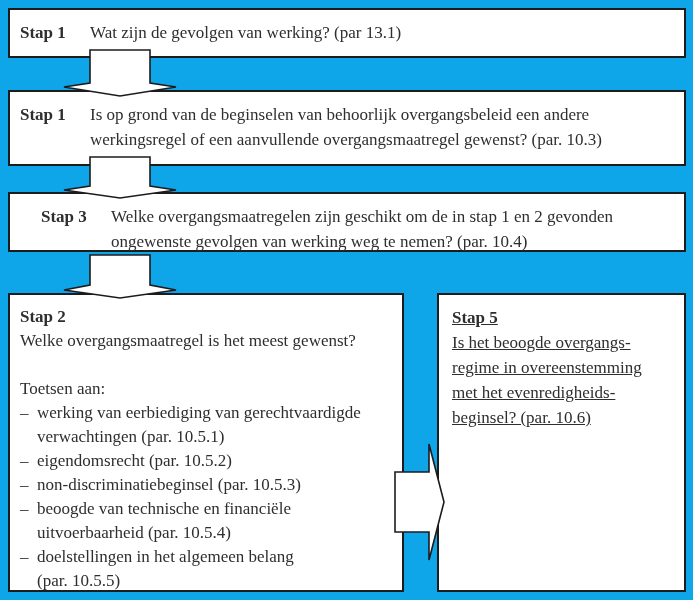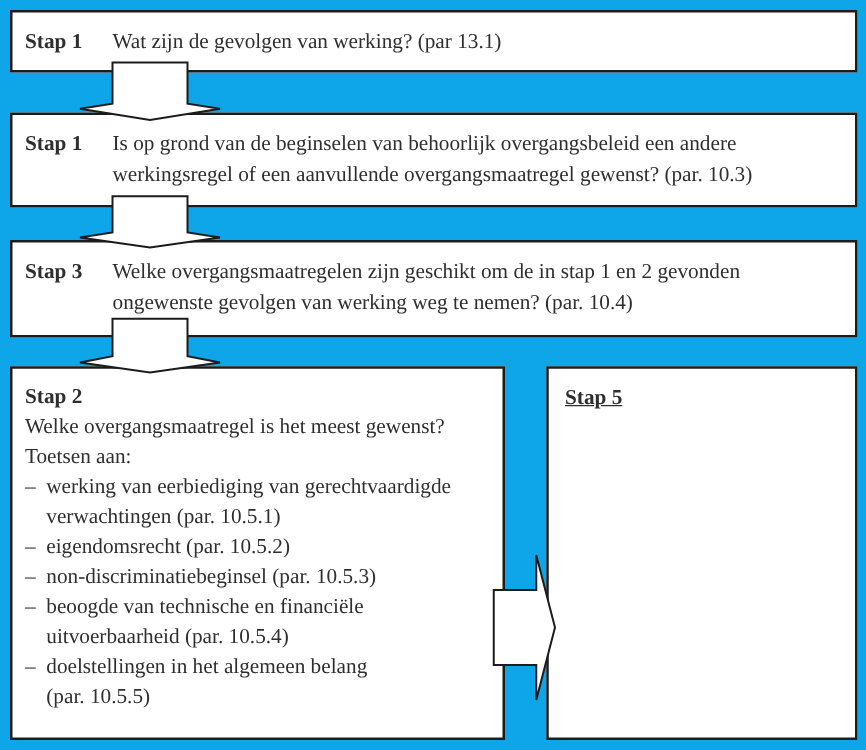--- a/index.html
+++ b/index.html
@@ -13,38 +13,38 @@
     overflow: hidden;
   }
   .box {
     position: absolute;
     box-sizing: border-box;
     border: 2px solid #1c1c1c;
     background: #ffffff;
   }
   .box-step1 { left: 8px;   top: 8px;   width: 678px; height: 50px; }
   .box-step2 { left: 8px;   top: 90px;  width: 678px; height: 76px; }
-  .box-step3 { left: 8px;   top: 192px; width: 678px; height: 78px; }
+  .box-step3 { left: 8px;   top: 192px; width: 678px; height: 60px; padding-left: 21px; }
   .box-step4 { left: 8px;   top: 293px; width: 396px; height: 299px; }
   .box-step5 { left: 437px; top: 293px; width: 249px; height: 299px; }
 
   .step-row {
     display: flex;
     align-items: flex-start;
     padding: 10px 10px 0 10px;
     font-size: 17px;
     line-height: 25px;
   }
   .step-label { font-weight: bold; width: 70px; flex: none; }
   .step-text  { white-space: pre-line; }
 
   .box-step4 .inner { padding: 10px 8px 0 10px; font-size: 17px; line-height: 24px; }
   .b4-label { font-weight: bold; }
   .b4-question { white-space: pre-line; }
-  .b4-sub { }
+  .b4-sub { margin-top: 24px; }
   .list-item { display: flex; align-items: flex-start; }
   .list-marker { width: 17px; flex: none; }
   .list-text { white-space: pre-line; }
 
   .box-step5 .inner { padding: 10px 8px 0 13px; font-size: 17px; line-height: 25px; text-decoration: underline; }
   .b5-label { font-weight: bold; }
   .b5-text { white-space: pre-line; }
 
   .arrows {
     position: absolute;
@@ -114,20 +114,24 @@
         <span class="list-marker">–</span>
         <span class="list-text">doelstellingen in het algemeen belang
 (par. 10.5.5)</span>
       </div>
     </div>
   </div>
 
   <div class="box box-step5">
     <div class="inner">
       <div class="b5-label">Stap 5</div>
+      <div class="b5-text">Is het beoogde overgangs-
+regime in overeenstemming
+met het evenredigheids-
+beginsel? (par. 10.6)</div>
     </div>
   </div>
 
   <svg class="arrows" viewBox="0 0 693 600" xmlns="http://www.w3.org/2000/svg">
     <polygon points="90,50 150,50 150,83 176,87 120,96 64,87 90,83"></polygon>
     <polygon points="90,157 150,157 150,186 176,190 120,198 64,190 90,186"></polygon>
     <polygon points="90,255 150,255 150,285 176,290 120,298 64,290 90,285"></polygon>
     <polygon points="395,472 429,472 429,444 444,502 429,560 429,532 395,532"></polygon>
   </svg>
 

